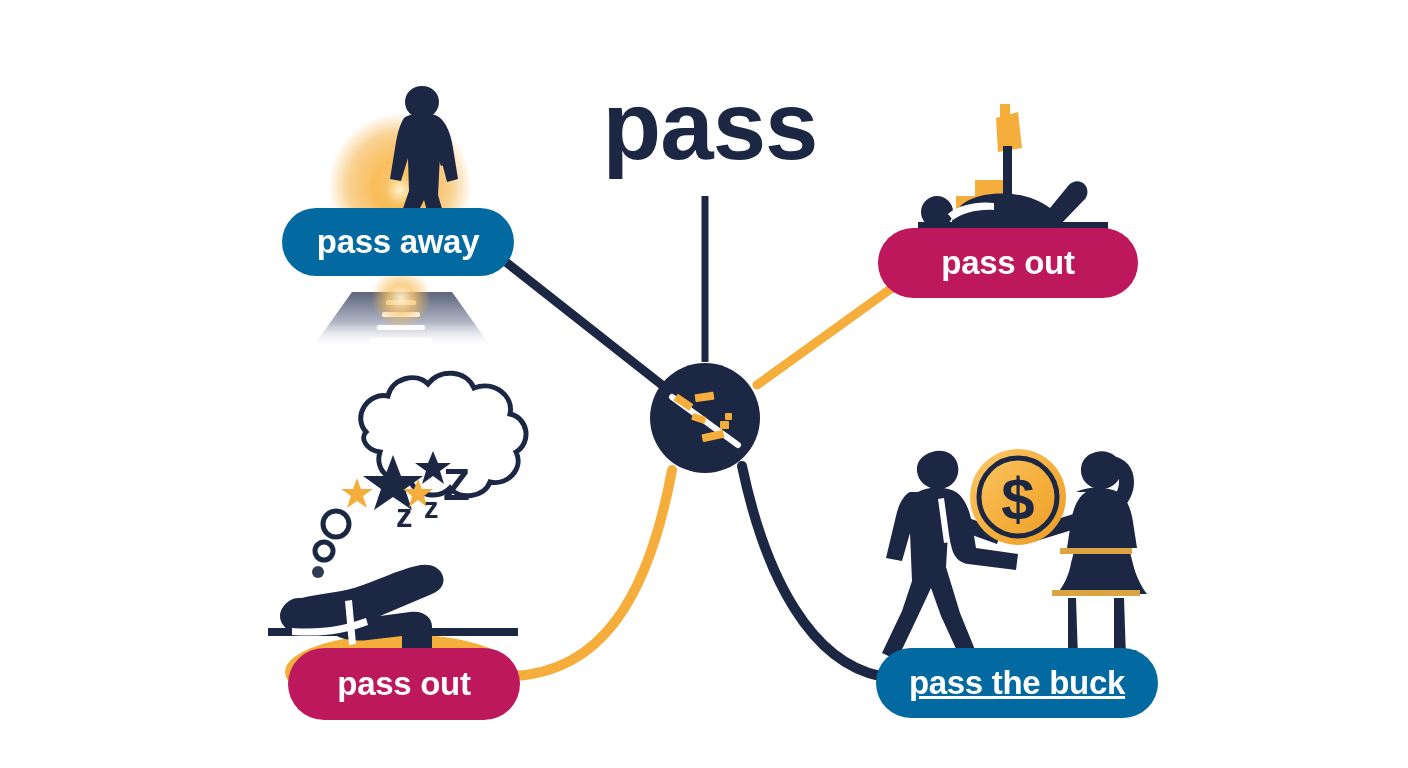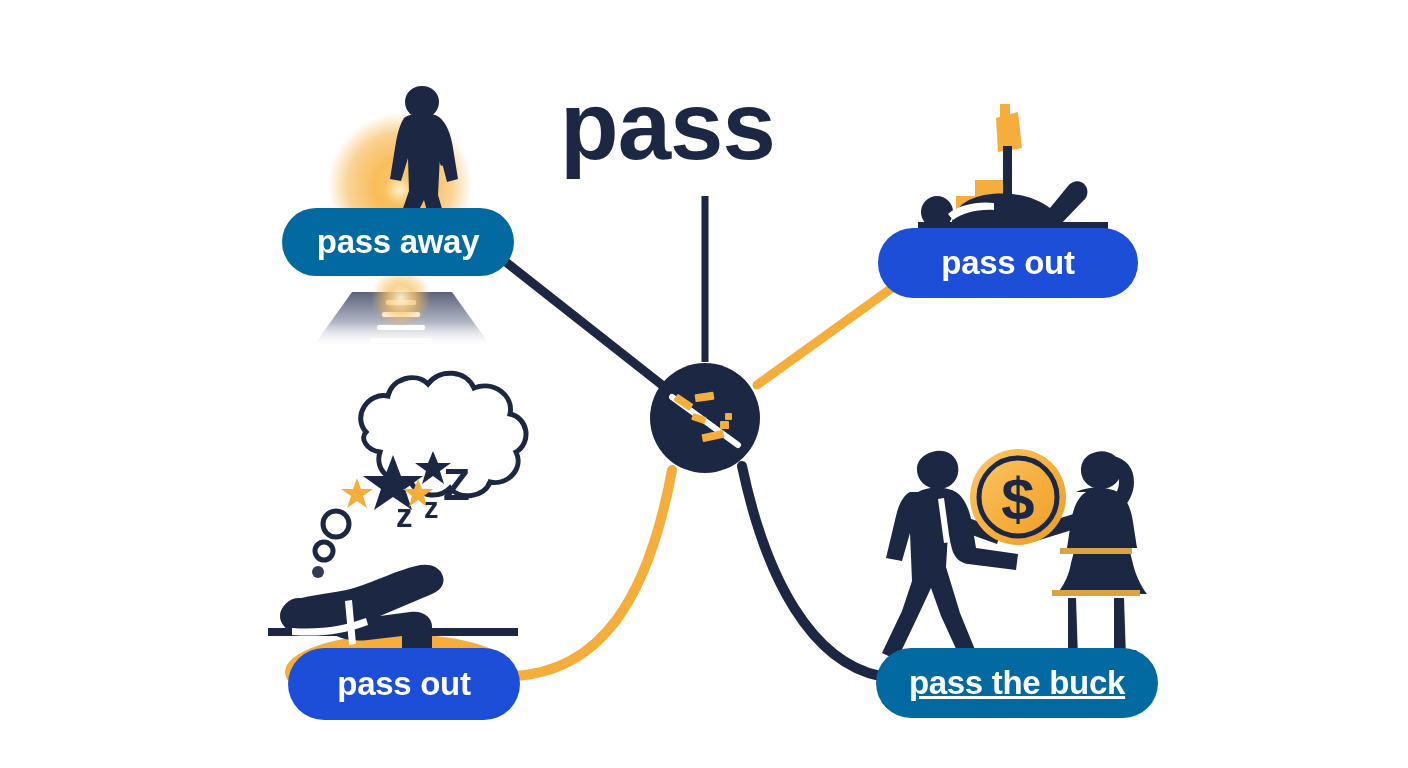--- a/index.html
+++ b/index.html
@@ -30,41 +30,42 @@
     top: 0;
     width: 1408px;
     height: 768px;
   }
 
   .title {
     position: absolute;
     left: 560px;
     top: 78px;
     width: 300px;
+    text-align: center;
     font-size: 96px;
     font-weight: bold;
     color: #1c2744;
     letter-spacing: -1px;
     line-height: 1;
   }
 
   .pill {
     position: absolute;
     display: flex;
     align-items: center;
     justify-content: center;
     border-radius: 999px;
     font-size: 33px;
     font-weight: bold;
     color: #ffffff;
     white-space: nowrap;
     letter-spacing: -0.3px;
   }
   .pill.navy { background: #0369a1; }
-  .pill.amber { background: #1d4ed8; }
+  .pill.amber { background: #be185d; }
 
   #pill-pass-away { left: 282px; top: 208px; width: 232px; height: 68px; }
   #pill-pass-out-top { left: 878px; top: 228px; width: 260px; height: 70px; }
   #pill-pass-out-bottom { left: 288px; top: 648px; width: 232px; height: 72px; }
   #pill-pass-the-buck { left: 876px; top: 648px; width: 282px; height: 70px; text-decoration: underline; }
 </style>
 </head>
 <body>
 
 <div id="stage">

